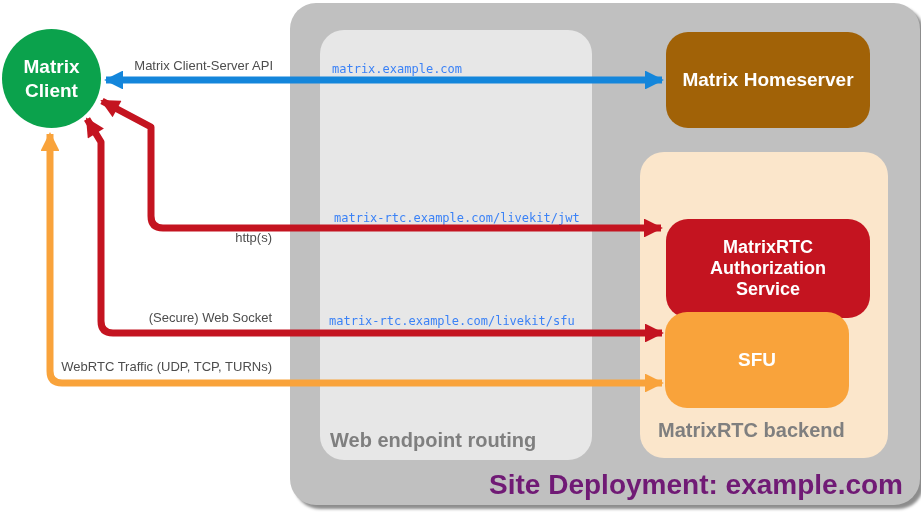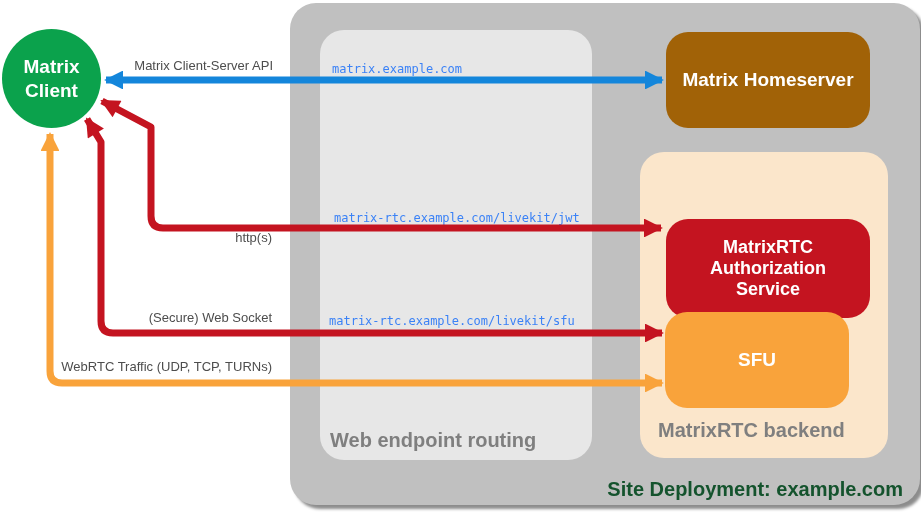--- a/index.html
+++ b/index.html
@@ -28,21 +28,21 @@
   }
   .container-label {
     position: absolute;
     font-weight: bold; font-size: 20px; color: #7f7f7f;
     white-space: nowrap;
   }
   .routing-box .container-label { left: 10px; bottom: 8px; }
   .backend-box .container-label { left: 18px; bottom: 16px; }
   .site-label {
     position: absolute; right: 17px; bottom: 4px;
-    font-weight: bold; font-size: 20px; color: #14532d;
+    font-weight: bold; font-size: 28px; color: #701a75;
     white-space: nowrap;
   }
 
   
   .node {
     display: flex; align-items: center; justify-content: center;
     text-align: center;
     color: #ffffff; font-weight: bold;
   }
   .client-node {

